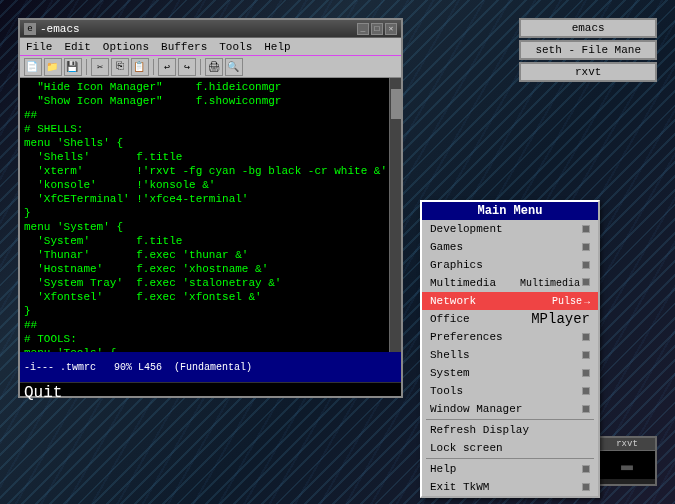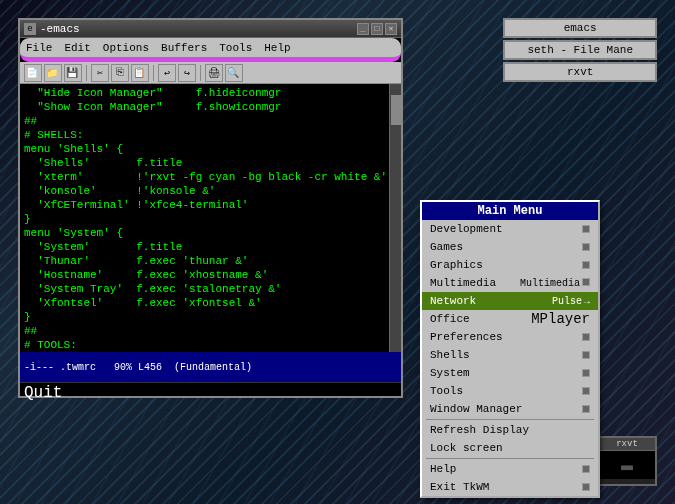--- a/index.html
+++ b/index.html
@@ -103,24 +103,23 @@
       justify-content: center;
       color: #ccc;
     }
 
     
     .menu-bar {
       background: #c0c0c0;
       display: flex;
       font-size: 11px;
       color: #000;
-      border-bottom: 5px solid #d946ef;
-      height: 24px;
-      align-items: center;
-      border-radius: 9px;
+      border-bottom: 1px solid #d946ef;
+      height: 18px;
+      align-items: center;
     }
 
     .menu-item {
       padding: 1px 6px;
       cursor: pointer;
       height: 100%;
       display: flex;
       align-items: center;
     }
 
@@ -230,21 +229,21 @@
       right: 18px;
       display: flex;
       flex-direction: column;
       gap: 2px;
     }
 
     .small-win {
       background: #c0c0c0;
       border: 2px solid #888;
       font-size: 11px;
-      padding: 2px 22px;
+      padding: 2px 14px;
       color: #000;
       min-width: 100px;
     }
 
     
     .main-menu {
       position: absolute;
       top: 200px;
       left: 420px;
       background: #c0c0c0;
@@ -269,21 +268,21 @@
       cursor: pointer;
       display: flex;
       align-items: center;
       justify-content: space-between;
       color: #000;
       font-size: 11px;
       height: 18px;
     }
 
     .ctx-menu-item.selected {
-      background: #4d7c0f;
+      background: #ef4444;
       color: #fff;
     }
 
     .menu-separator {
       height: 1px;
       background: #888;
       margin: 1px 4px;
     }
 
     

